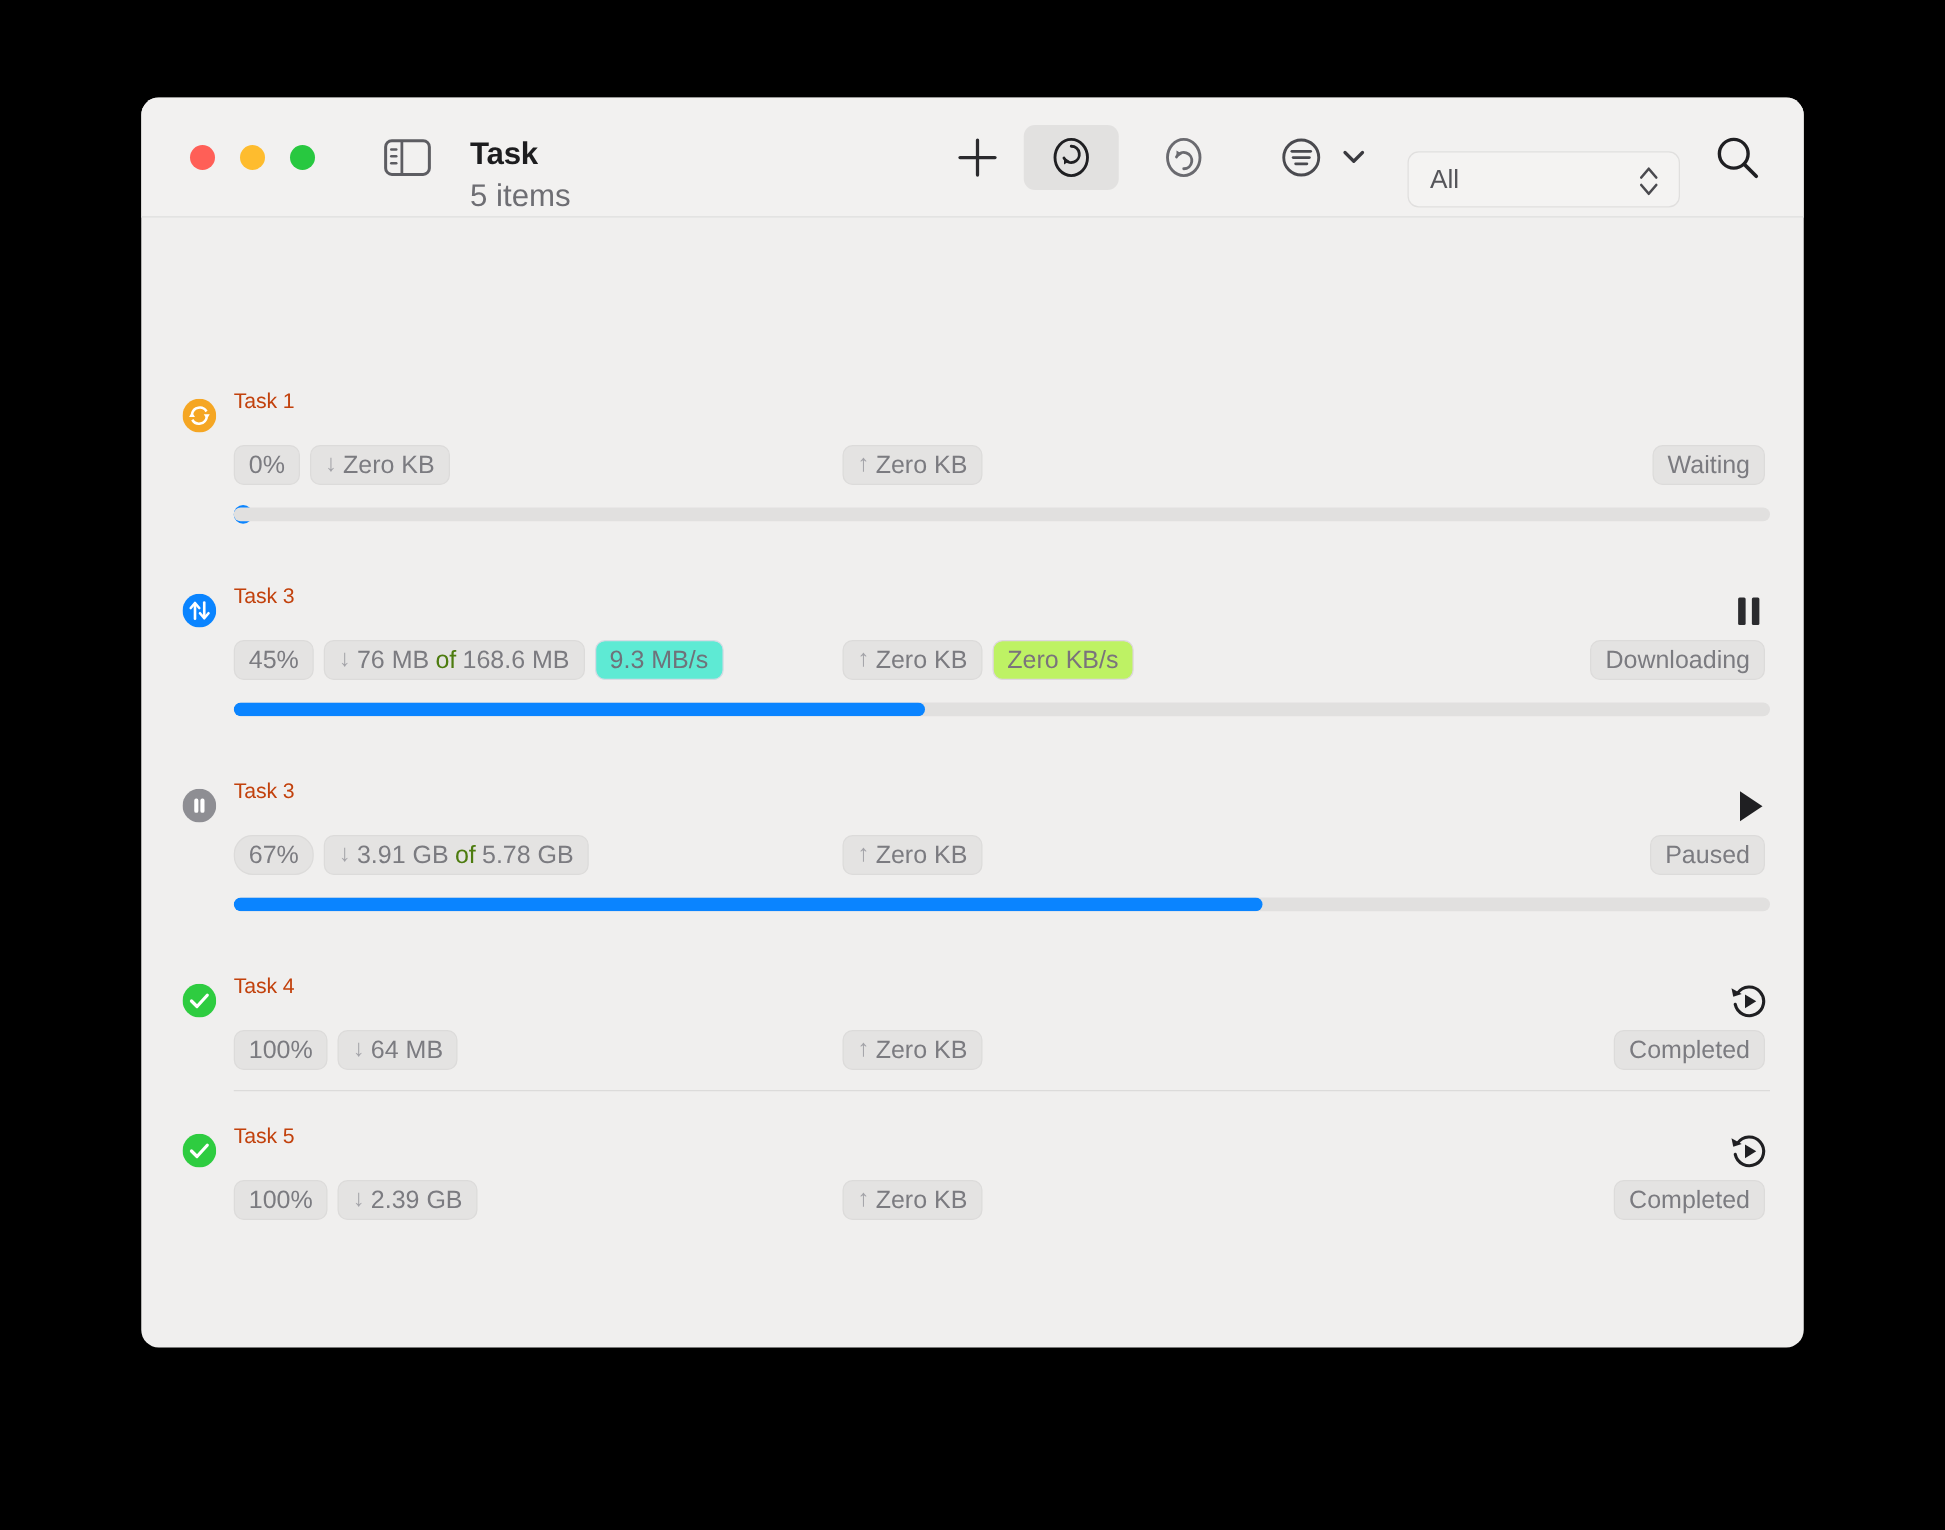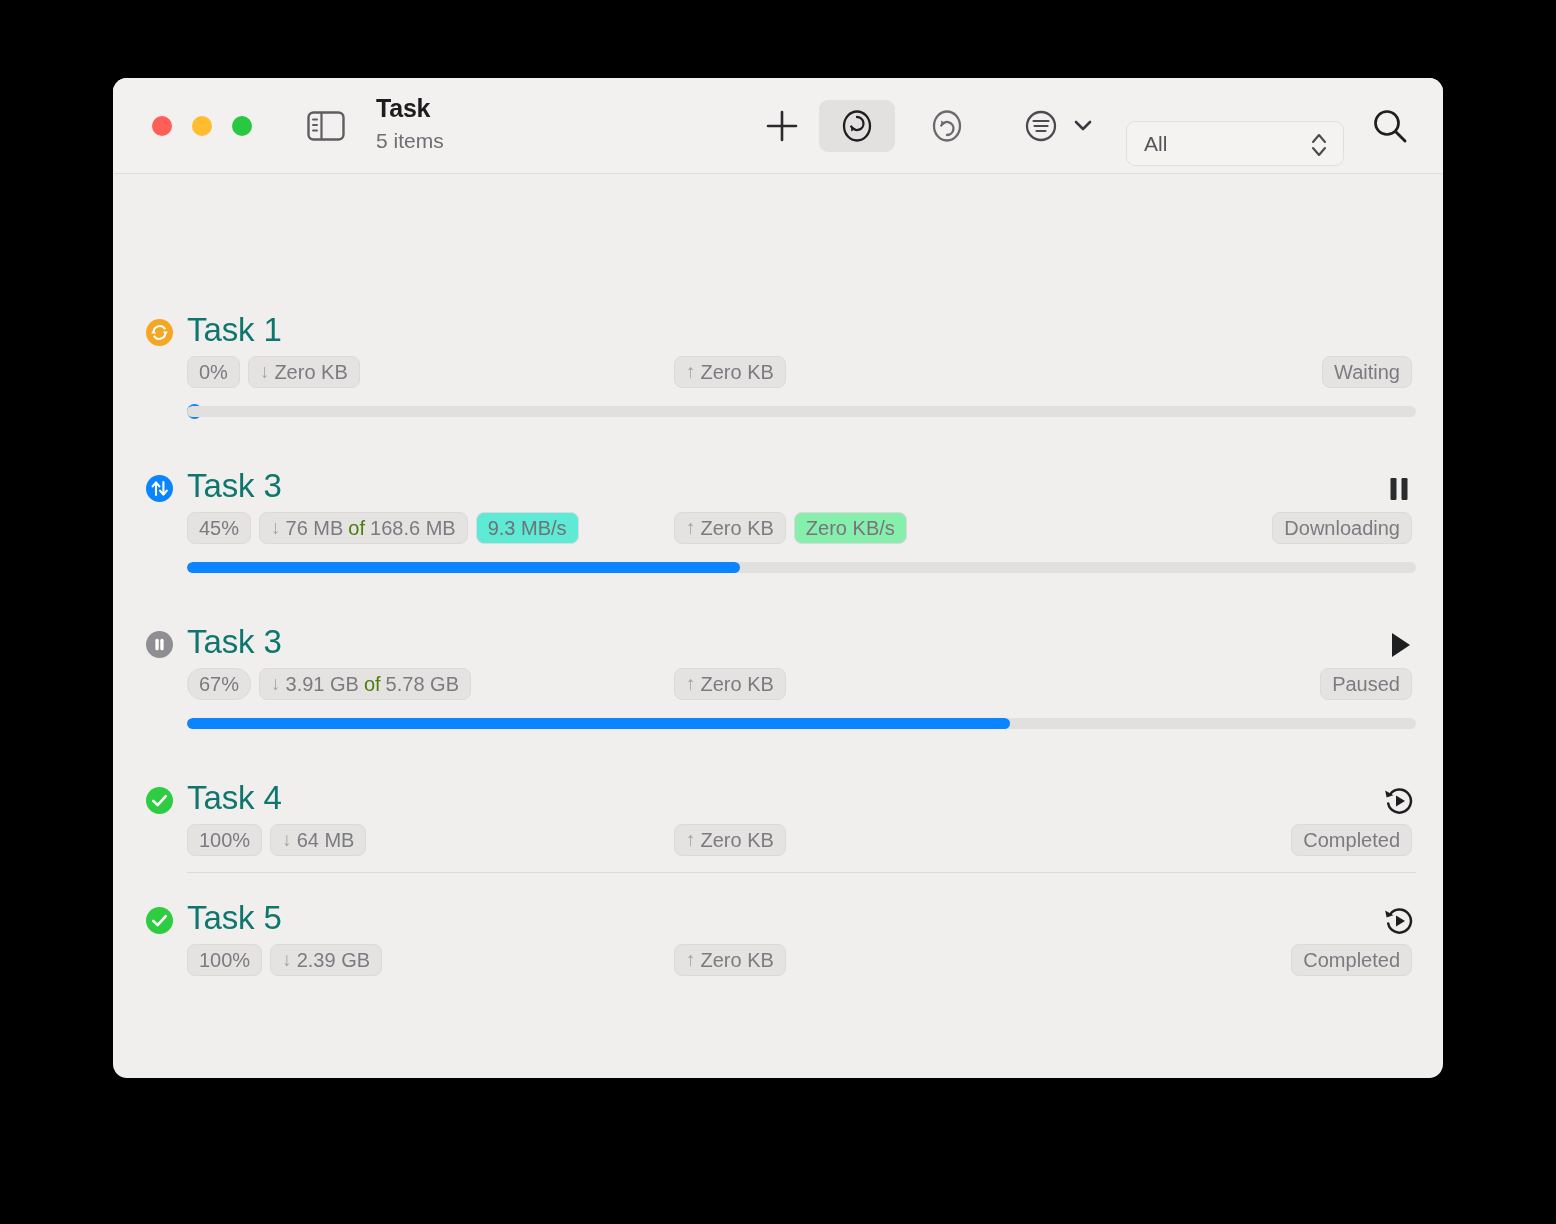--- a/index.html
+++ b/index.html
@@ -50,31 +50,31 @@
     left: 192px;
     top: 30px;
     width: 42px;
     height: 36px;
     cursor: pointer;
   }
 
   #title-block {
     position: absolute;
     left: 263px;
-    top: 18px;
+    top: 33px;
     line-height: 1;
   }
   #title-block .app-title {
     font-size: 25px;
     font-weight: bold;
     color: #1d1d1f;
     letter-spacing: -0.2px;
   }
   #title-block .app-subtitle {
-    font-size: 21px;
+    font-size: 25px;
     color: #6e6e73;
     margin-top: 9px;
   }
 
   
   #add-button {
     position: absolute;
     left: 648px;
     top: 27px;
     width: 42px;
@@ -167,22 +167,22 @@
     left: 33px;
     top: 3px;
     width: 27px;
     height: 27px;
   }
 
   .task-name {
     position: absolute;
     left: 74px;
     top: -5px;
-    font-size: 33px;
-    color: #0f766e;
+    font-size: 17px;
+    color: #c2410c;
     letter-spacing: -0.1px;
   }
 
   .task-action {
     position: absolute;
     right: 27px;
     top: 0px;
     width: 34px;
     height: 34px;
     cursor: pointer;
@@ -205,21 +205,21 @@
     border-radius: 8px;
     background: #e4e3e2;
     border: 1px solid #dcdbda;
     font-size: 20px;
     color: #7b7b80;
     white-space: nowrap;
   }
   .badge .dim { color: #4d7c0f; margin: 0 5px; }
   .badge .arrow { margin-right: 5px; color: #a3a3a8; font-size: 19px; }
   .badge.speed-down { background: #5eead4; border-color: #d6dbe4; color: #6f727a; }
-  .badge.speed-up   { background: #86efac; border-color: #ded6df; color: #7a737c; }
+  .badge.speed-up   { background: #bef264; border-color: #ded6df; color: #7a737c; }
   .badge.status     { right: 4px; }
 
   .badge-left-group { position: absolute; left: 0; top: 0; display: flex; gap: 8px; }
   .badge-mid-group  { position: absolute; left: 487px; top: 0; display: flex; gap: 8px; }
 
   .progress-track {
     position: absolute;
     left: 74px;
     right: 27px;
     top: 90px;

